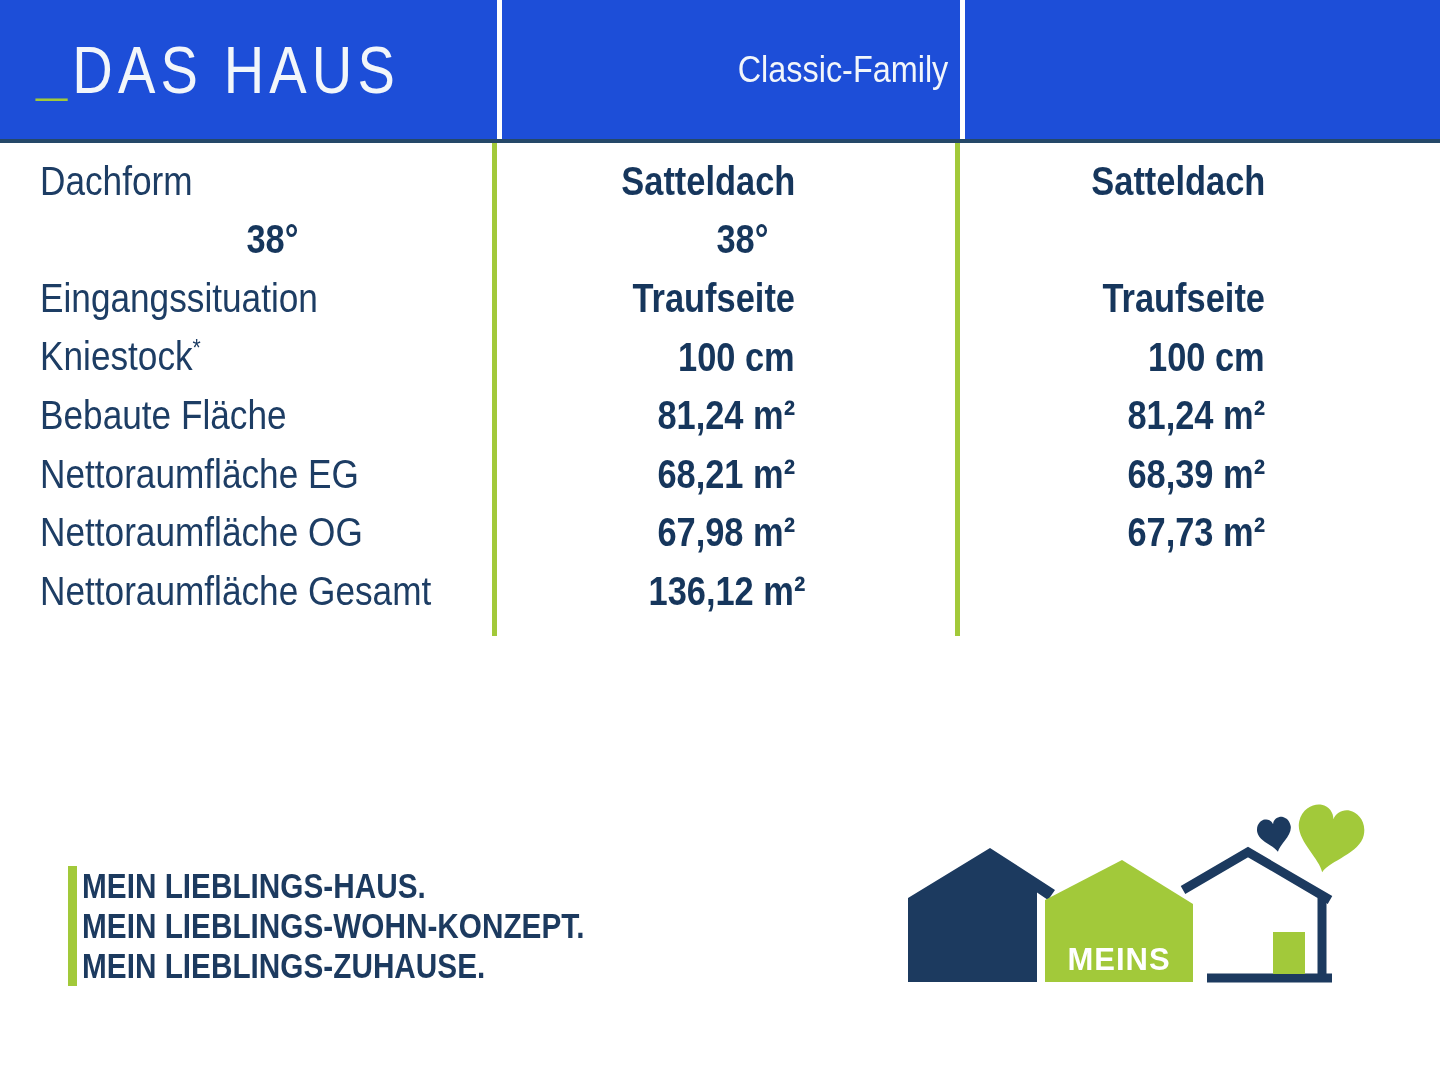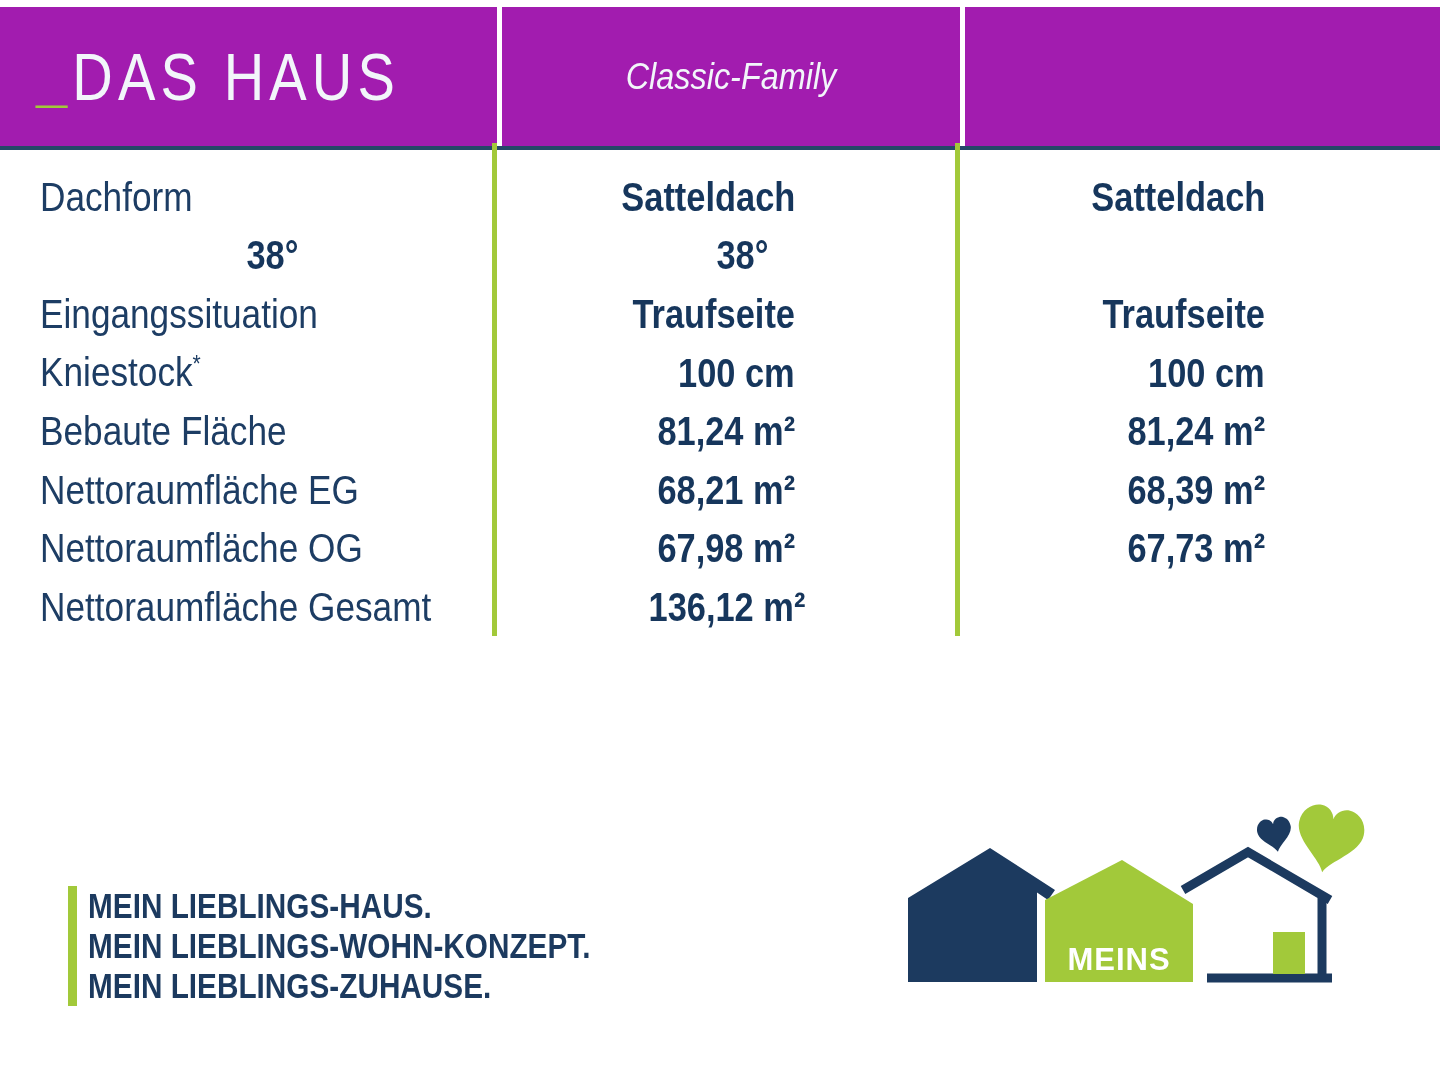--- a/index.html
+++ b/index.html
@@ -5,59 +5,59 @@
   html,body{margin:0;padding:0;}
   body{
     width:1440px;height:1080px;position:relative;overflow:hidden;
     background:#ffffff;font-family:"Liberation Sans",sans-serif;
     -webkit-font-smoothing:antialiased;
   }
   .slide{position:absolute;inset:0;}
 
   
   .header{
-    position:absolute;top:7px;left:0;width:1440px;height:139px;
-    background:#a21caf;border-bottom:4px solid #254868;
+    position:absolute;top:0;left:0;width:1440px;height:139px;
+    background:#1d4ed8;border-bottom:4px solid #254868;
     display:flex;align-items:stretch;
   }
   .h-title-cell{width:497px;display:flex;align-items:center;padding-left:36px;box-sizing:border-box;}
   .h-title-wrap{display:inline-block;transform:scaleX(.85);transform-origin:0 50%;white-space:nowrap;}
   .h-prefix{color:#a2c93a;font-weight:700;font-size:66px;letter-spacing:6px;}
   .h-title{color:#f2f6fa;font-weight:200;font-size:66px;letter-spacing:6px;}
   .h-div{width:5px;background:#ffffff;}
-  .h-col{flex:0 0 auto;display:flex;align-items:center;justify-content:center;font-style:italic;}
+  .h-col{flex:0 0 auto;display:flex;align-items:center;justify-content:flex-end;}
   .h-col.c1{width:458px;}
   .h-col.c2{width:480px;}
   .h-col-label{color:#f2f6fa;font-size:36px;font-weight:400;display:inline-block;transform:scaleX(.9);transform-origin:50% 50%;white-space:nowrap;}
 
   
   .v-green{position:absolute;top:143px;width:5px;height:493px;background:#a2c93a;}
   .v-green.g1{left:492px;}
   .v-green.g2{left:955px;}
 
   
-  .table-body{position:absolute;top:168px;left:0;width:1440px;}
+  .table-body{position:absolute;top:152px;left:0;width:1440px;}
   .row{display:flex;height:58.6px;align-items:center;}
   .cell{box-sizing:border-box;white-space:nowrap;}
   .cell.label{width:497px;padding-left:40px;color:#1d3d64;font-size:40px;font-weight:400;}
   .cell.val1{width:460px;padding-right:162px;text-align:right;color:#16365c;font-size:40px;font-weight:700;}
   .cell.val2{width:483px;padding-right:175px;text-align:right;color:#16365c;font-size:40px;font-weight:700;}
   .cond-l{display:inline-block;transform:scaleX(.88);transform-origin:0 50%;}
   .cond-r{display:inline-block;transform:scaleX(.86);transform-origin:100% 50%;}
   .row sup{font-size:60%;vertical-align:super;}
 
   
   .footnote{position:absolute;left:40px;top:668px;color:#1d3d64;font-size:23px;line-height:30px;}
   .footnote sup{font-size:70%;vertical-align:super;}
   .fn-wrap{display:inline-block;transform:scaleX(.92);transform-origin:0 50%;white-space:nowrap;}
 
   
   .slogan{
-    position:absolute;left:68px;top:886px;
-    border-left:9px solid #a2c93a;padding-left:11px;
+    position:absolute;left:68px;top:866px;
+    border-left:9px solid #a2c93a;padding-left:5px;
   }
   .slogan-line{display:block;color:#1c3a5f;font-size:35px;font-weight:700;line-height:40px;
     transform:scaleX(.85);transform-origin:0 50%;white-space:nowrap;}
 
   
   .logo{position:absolute;left:905px;top:798px;width:460px;height:200px;}
 </style>
 </head>
 <body>
 

